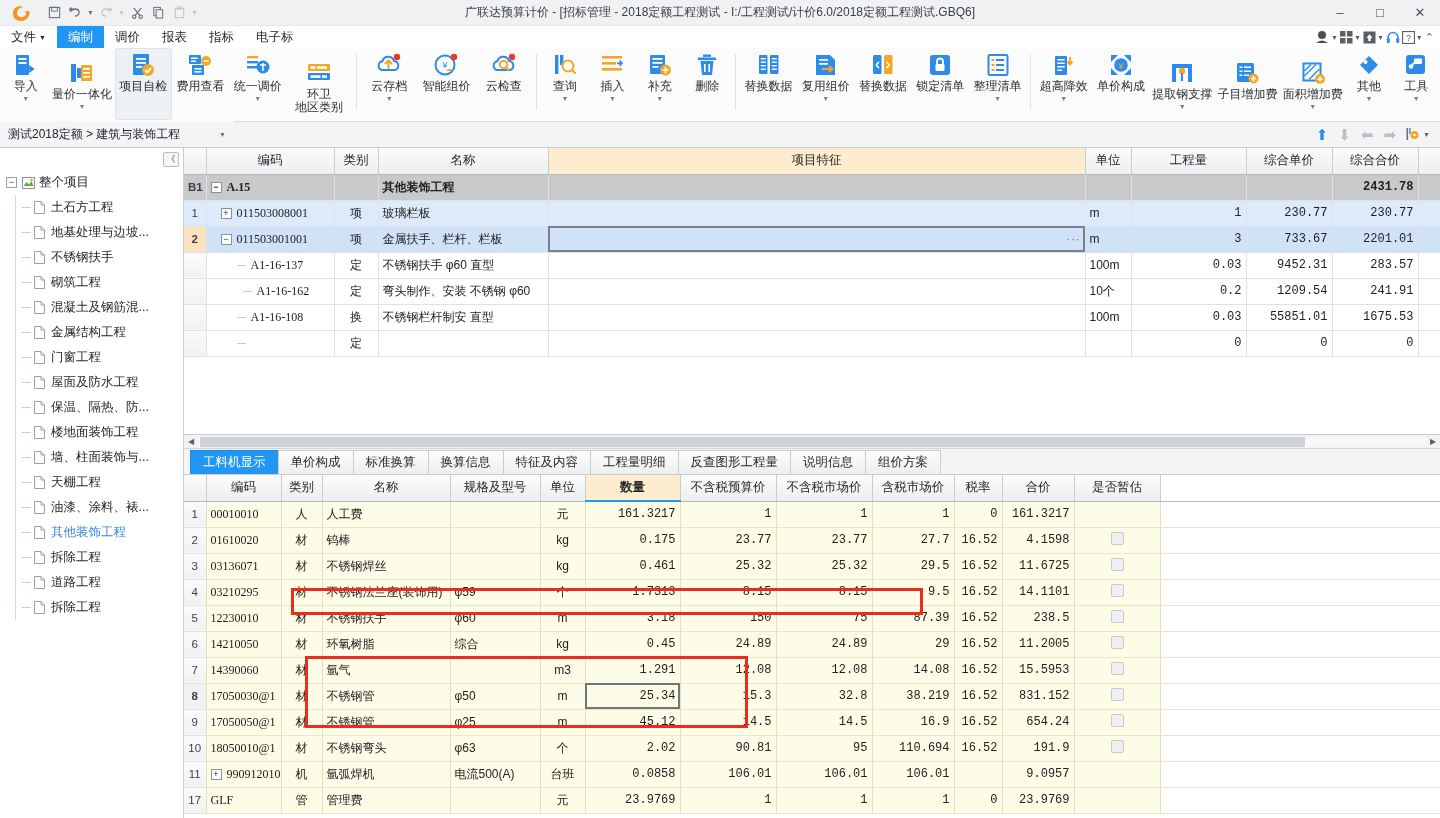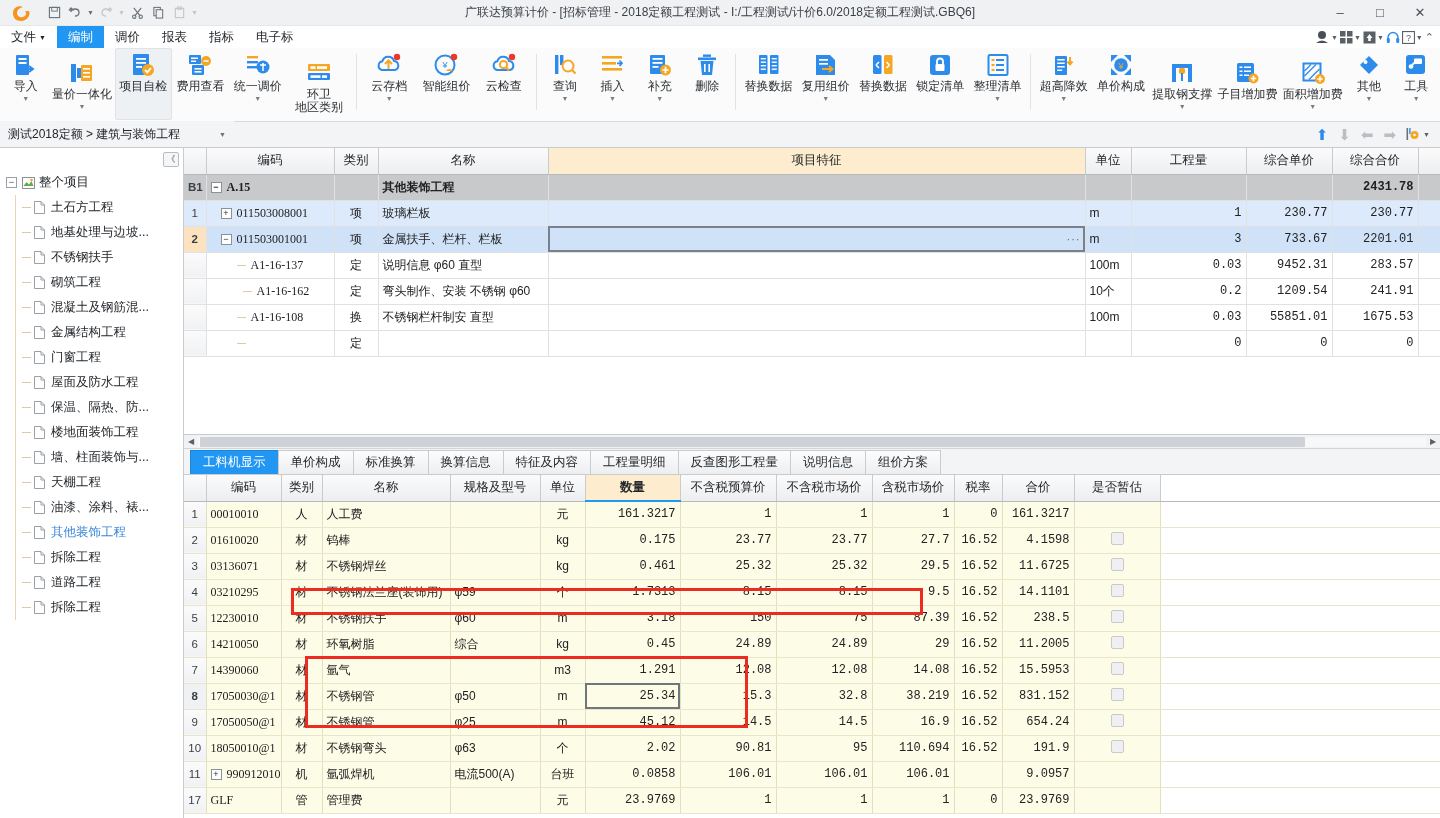--- a/index.html
+++ b/index.html
@@ -946,21 +946,21 @@
               <td>m</td>
               <td class="num">3</td>
               <td class="num">733.67</td>
               <td class="num">2201.01</td>
               <td></td>
             </tr>
             <tr>
               <td class="rowno"></td>
               <td style="padding-left:30px;"><span style="display:inline-block;width:9px;height:1px;background:#e0c9a8;vertical-align:middle;margin-right:5px;"></span><span class="code-mono">A1-16-137</span></td>
               <td class="ctr">定</td>
-              <td>说明信息 φ60 直型</td>
+              <td>不锈钢扶手 φ60 直型</td>
               <td></td>
               <td>100m</td>
               <td class="num">0.03</td>
               <td class="num">9452.31</td>
               <td class="num">283.57</td>
               <td></td>
             </tr>
             <tr>
               <td class="rowno"></td>
               <td style="padding-left:36px;"><span style="display:inline-block;width:9px;height:1px;background:#e0c9a8;vertical-align:middle;margin-right:5px;"></span><span class="code-mono">A1-16-162</span></td>

